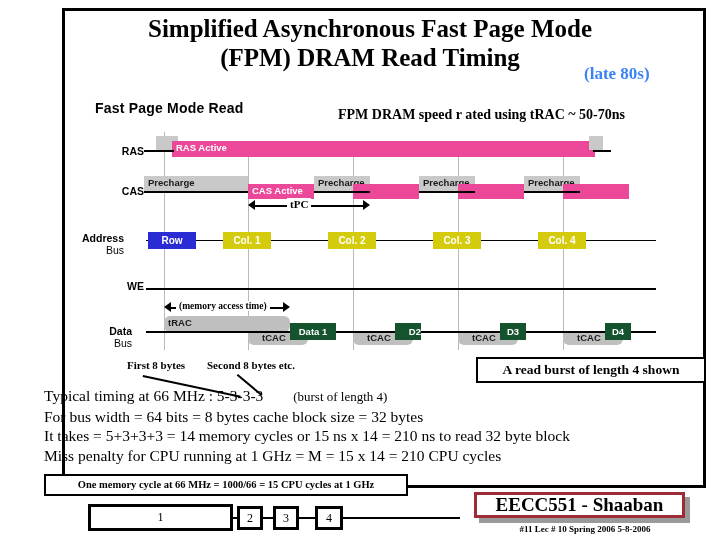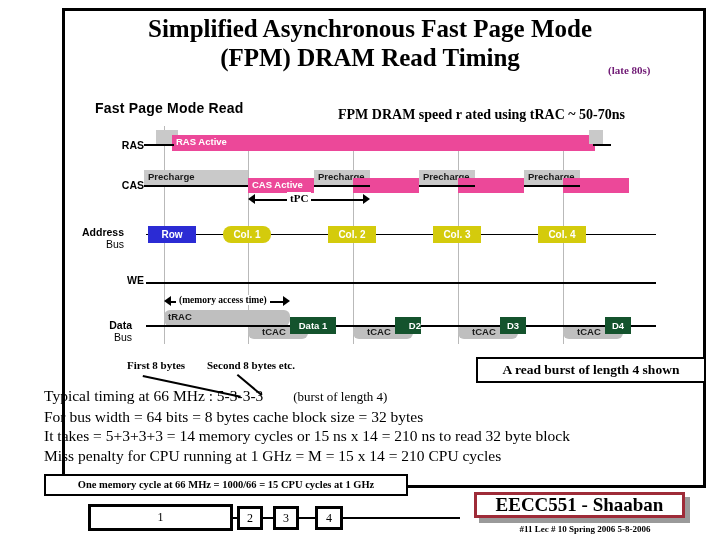--- a/index.html
+++ b/index.html
@@ -3,30 +3,30 @@
 <meta charset="utf-8">
 <style>
   html,body{margin:0;padding:0;background:#ffffff;}
   body{width:720px;height:540px;overflow:hidden;font-family:"Liberation Serif",serif;}
   #page{position:relative;width:720px;height:540px;background:#fff;}
 
   .frame{position:absolute;left:62px;top:8px;width:644px;height:480px;border:3px solid #000;box-sizing:border-box;}
 
   .title{position:absolute;left:70px;top:14px;width:600px;text-align:center;
          font-family:"Liberation Serif",serif;font-weight:bold;font-size:25px;line-height:29px;color:#000;}
-  .late80{position:absolute;left:608px;top:64px;font-family:"Liberation Serif",serif;
-          font-weight:bold;font-size:11px;color:#701a75;}
+  .late80{position:absolute;left:584px;top:64px;font-family:"Liberation Serif",serif;
+          font-weight:bold;font-size:17px;color:#3b82f6;}
 
   .fpmread{position:absolute;left:95px;top:100px;font-family:"Liberation Sans",sans-serif;
            font-weight:bold;font-size:14px;color:#000;letter-spacing:.2px;}
   .speednote{position:absolute;left:338px;top:107px;font-family:"Liberation Serif",serif;
              font-weight:bold;font-size:14px;color:#000;}
 
   
-  .diag{position:absolute;left:62px;top:122px;width:644px;height:232px;}
+  .diag{position:absolute;left:62px;top:128px;width:644px;height:232px;}
   .rowlab{position:absolute;font-family:"Liberation Sans",sans-serif;font-weight:bold;
           font-size:10.5px;color:#000;text-align:right;width:62px;line-height:12px;}
   .sigline{position:absolute;height:0;border-top:2px solid #000;}
   .thinline{position:absolute;height:0;border-top:1.4px solid #000;}
   .gridv{position:absolute;width:0;border-left:1px solid #b9b9b9;}
 
   .bar{position:absolute;box-sizing:border-box;font-family:"Liberation Sans",sans-serif;
        font-weight:bold;font-size:9.5px;line-height:13px;color:#fff;padding-left:4px;white-space:nowrap;}
   .bar.dark{background:#ec4899;}
   .bar.light{background:#c9c9c9;color:#1a1a1a;}
@@ -132,21 +132,21 @@
       <div class="rh"></div>
     </div>
     <div class="arrowlbl" style="left:225px;top:70px;">tPC</div>
 
     <div class="rowlab" style="left:0px;top:104px;">
       <span>Address</span><br>
       <span style="font-weight:normal;">Bus</span>
     </div>
     <div class="thinline" style="left:84px;top:112px;width:510px;"></div>
     <div class="abox blue" style="left:86px;top:104px;width:48px;">Row</div>
-    <div class="abox yellow" style="left:161px;top:104px;width:48px;border-radius:8px;">Col. 1</div>
+    <div class="abox yellow" style="left:161px;top:104px;width:48px;">Col. 1</div>
     <div class="abox yellow" style="left:266px;top:104px;width:48px;">Col. 2</div>
     <div class="abox yellow" style="left:371px;top:104px;width:48px;">Col. 3</div>
     <div class="abox yellow" style="left:476px;top:104px;width:48px;">Col. 4</div>
 
     <div class="rowlab" style="left:20px;top:152px;">
       <span>WE</span>
     </div>
     <div class="sigline" style="left:84px;top:160px;width:510px;"></div>
 
     <div class="arrowrow" style="left:102px;top:174px;width:126px;">

